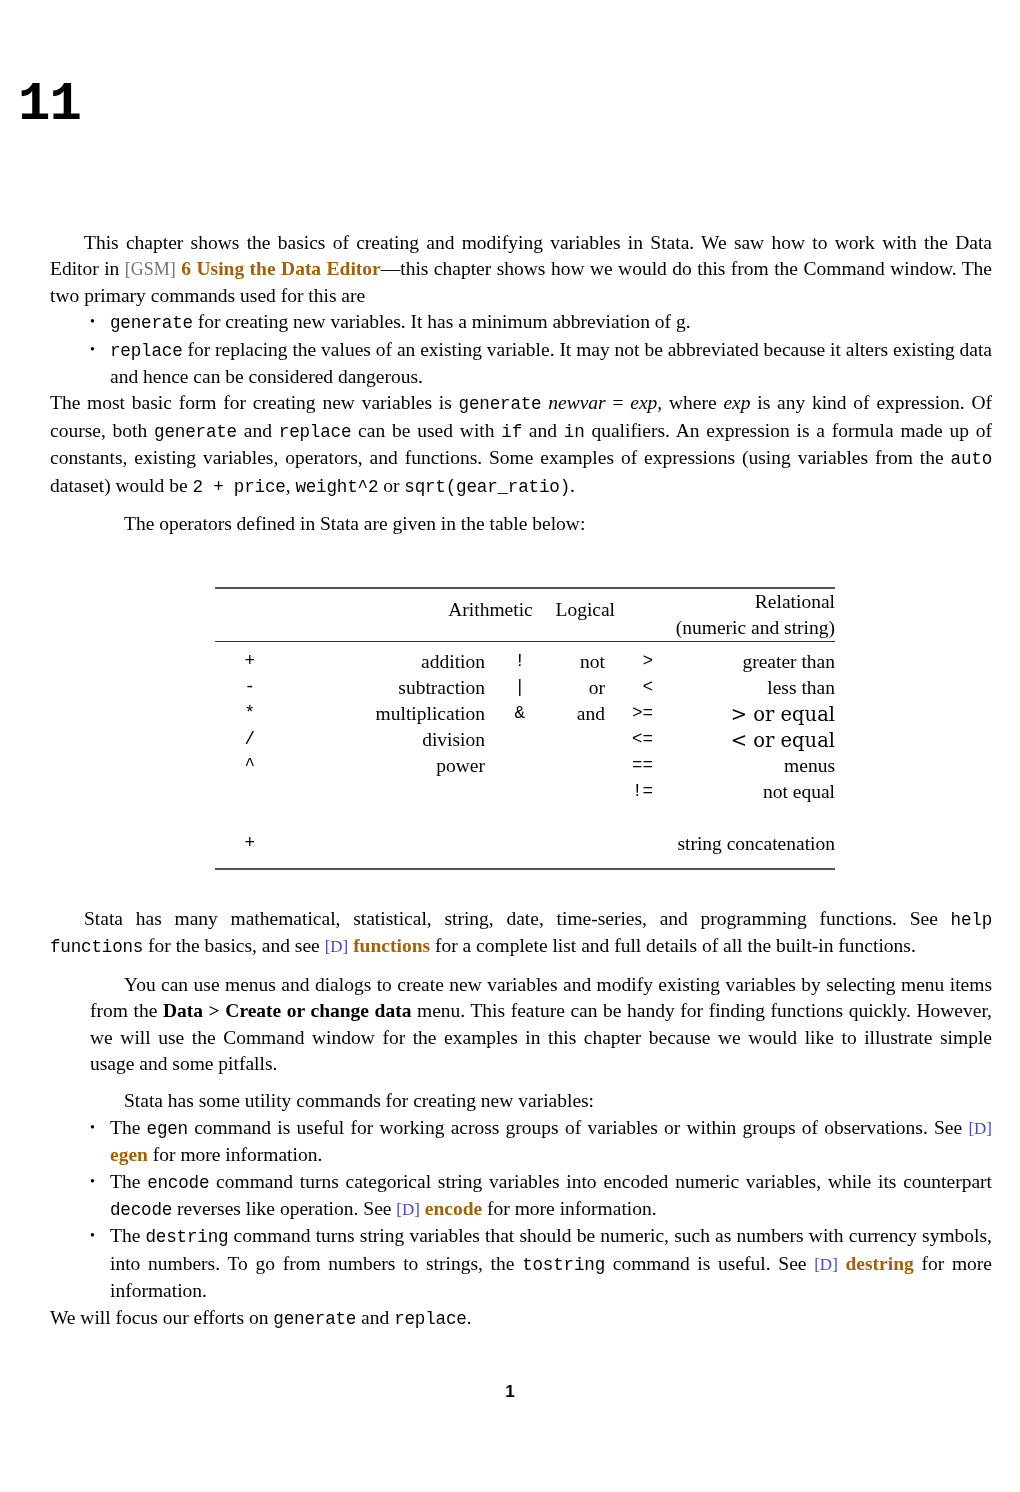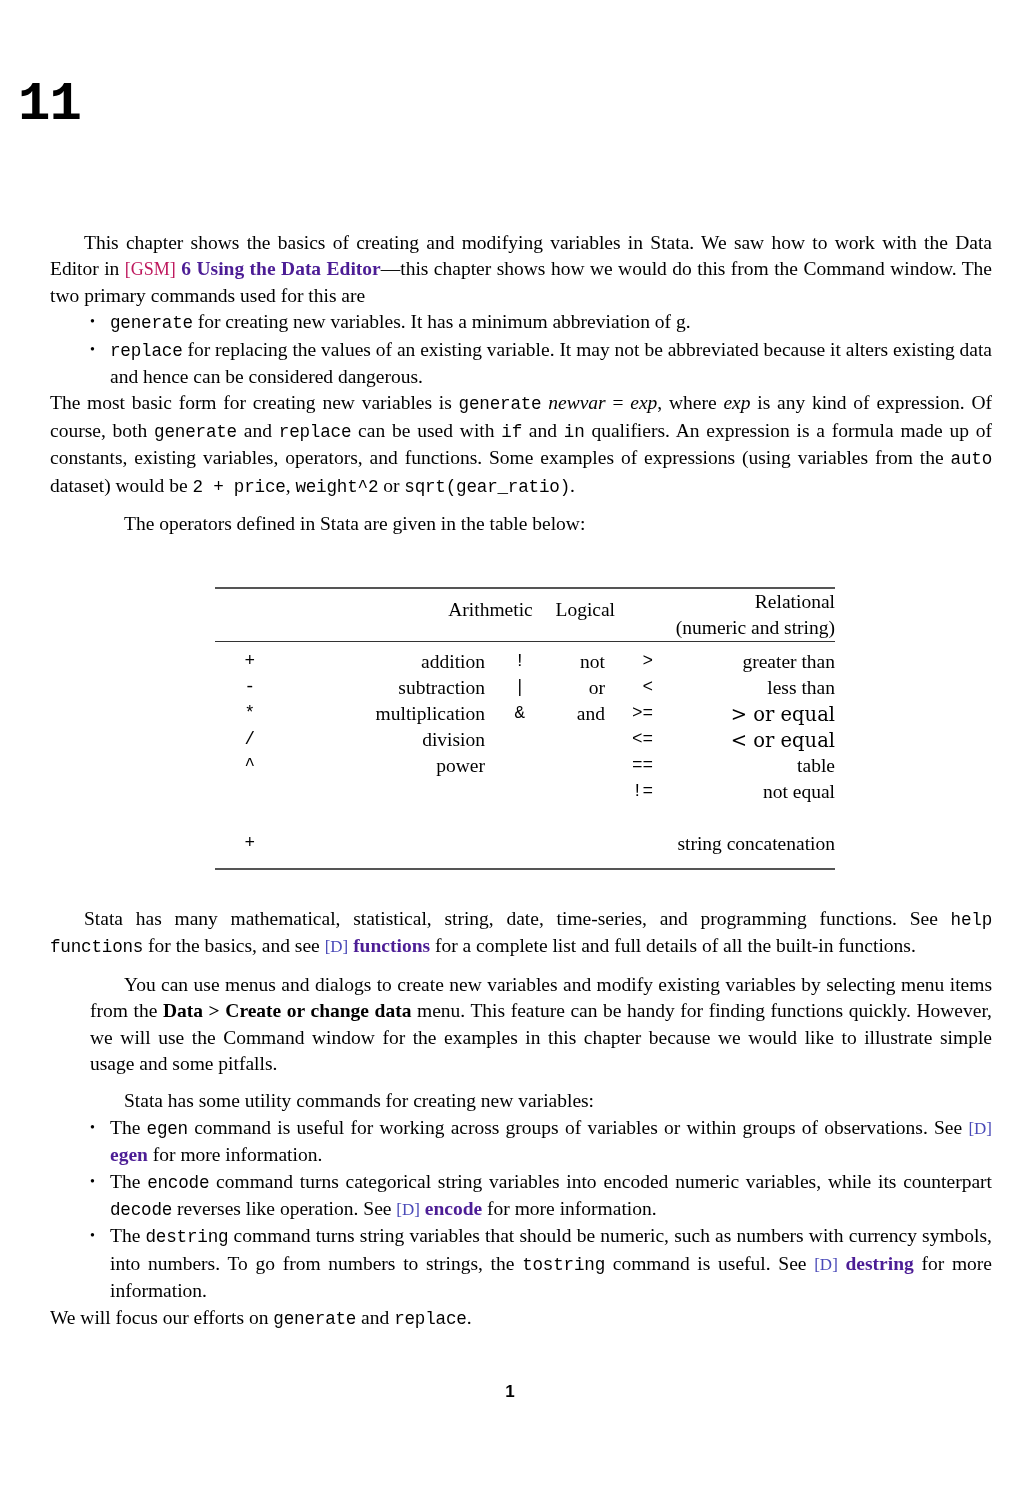--- a/index.html
+++ b/index.html
@@ -99,25 +99,25 @@
 
   code, .mono {
     font-family: "Liberation Mono", "DejaVu Sans Mono", monospace;
     font-size: 17.6px;
     letter-spacing: -0.2px;
   }
   .it { font-style: italic; }
   .bd { font-weight: bold; }
 
   .link {
-    color: #4c1d95;
+    color: #a16207;
     font-weight: bold;
   }
   .linktag {
-    color: #be185d;
+    color: #737373;
     font-weight: normal;
     font-variant: small-caps;
     font-size: 18px;
   }
   .linktag-d {
     color: #4a4ab8;
     font-weight: normal;
     font-size: 17px;
   }
 
@@ -274,21 +274,21 @@
         <td class="c-desc"></td>
         <td class="c-sym">&lt;=</td>
         <td class="c-desc math-lt">&lt; or equal</td>
       </tr>
       <tr class="row-h">
         <td class="c-sym">^</td>
         <td class="c-desc">power</td>
         <td class="c-sym"></td>
         <td class="c-desc"></td>
         <td class="c-sym">==</td>
-        <td class="c-desc">table</td>
+        <td class="c-desc">menus</td>
       </tr>
       <tr class="row-h">
         <td class="c-sym"></td>
         <td class="c-desc"></td>
         <td class="c-sym"></td>
         <td class="c-desc"></td>
         <td class="c-sym">!=</td>
         <td class="c-desc">not equal</td>
       </tr>
       <tr class="blank-h">

